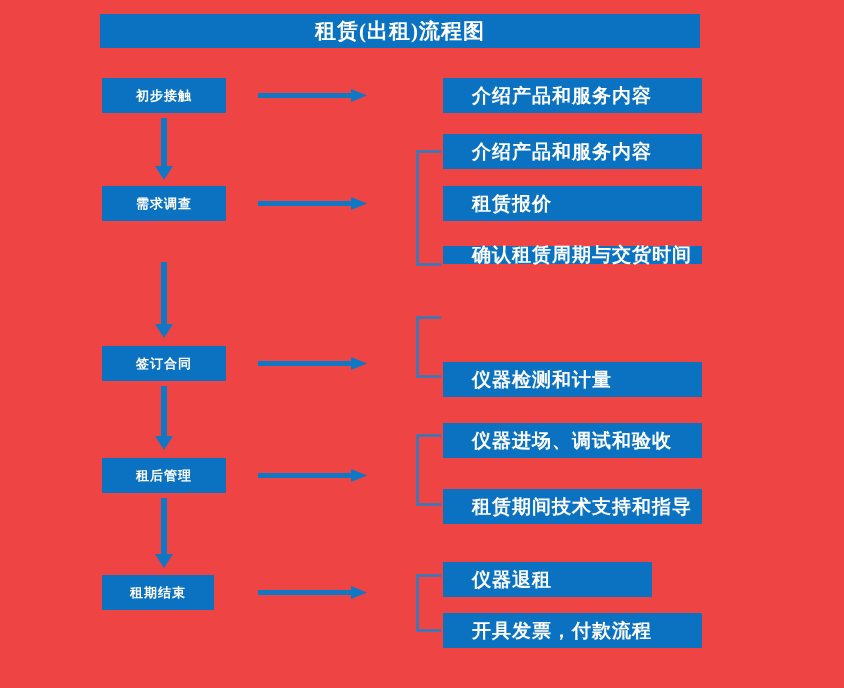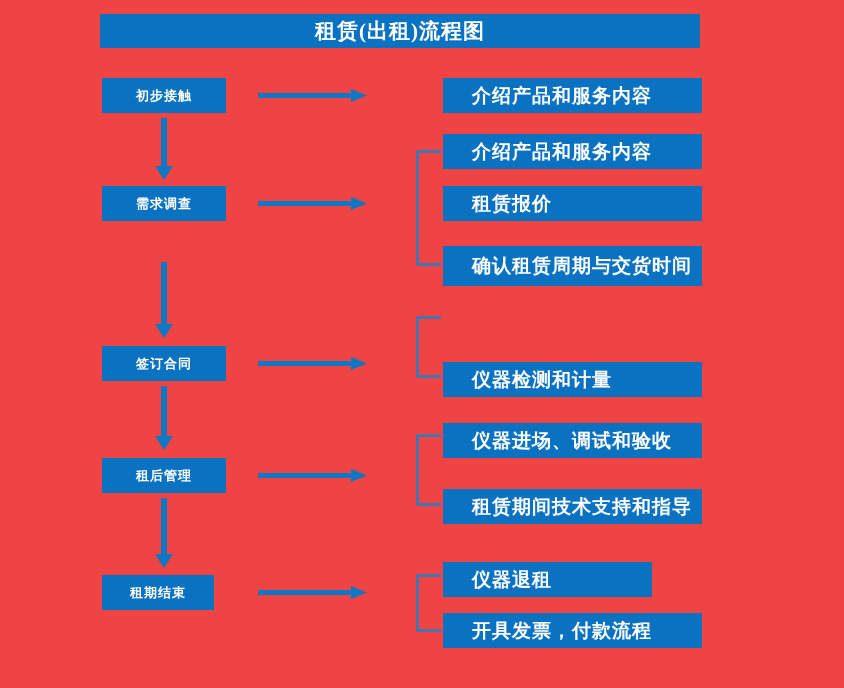--- a/index.html
+++ b/index.html
@@ -161,21 +161,21 @@
       <path d="M25,1.5 L1.5,1.5 L1.5,56.5 L25,56.5" fill="none" stroke="#2b7cc0" stroke-width="2.5"></path>
     </svg>
   </div>
 
   <div class="box detail-box" style="left:443px; top:78px; width:259px; height:35px;">介绍产品和服务内容</div>
 
   <div class="box detail-box" style="left:443px; top:134px; width:259px; height:35px;">介绍产品和服务内容</div>
 
   <div class="box detail-box" style="left:443px; top:186px; width:259px; height:35px;">租赁报价</div>
 
-  <div class="box detail-box" style="left:443px; top:246px; width:259px; height:40px;">确认租赁周期与交货时间</div>
+  <div class="box detail-box" style="left:443px; top:246px; width:259px; height:18px;">确认租赁周期与交货时间</div>
 
 
   <div class="box detail-box" style="left:443px; top:362px; width:259px; height:35px;">仪器检测和计量</div>
 
   <div class="box detail-box" style="left:443px; top:423px; width:259px; height:35px;">仪器进场、调试和验收</div>
 
   <div class="box detail-box" style="left:443px; top:489px; width:259px; height:35px;">租赁期间技术支持和指导</div>
 
   <div class="box detail-box" style="left:443px; top:562px; width:209px; height:35px;">仪器退租</div>
 

